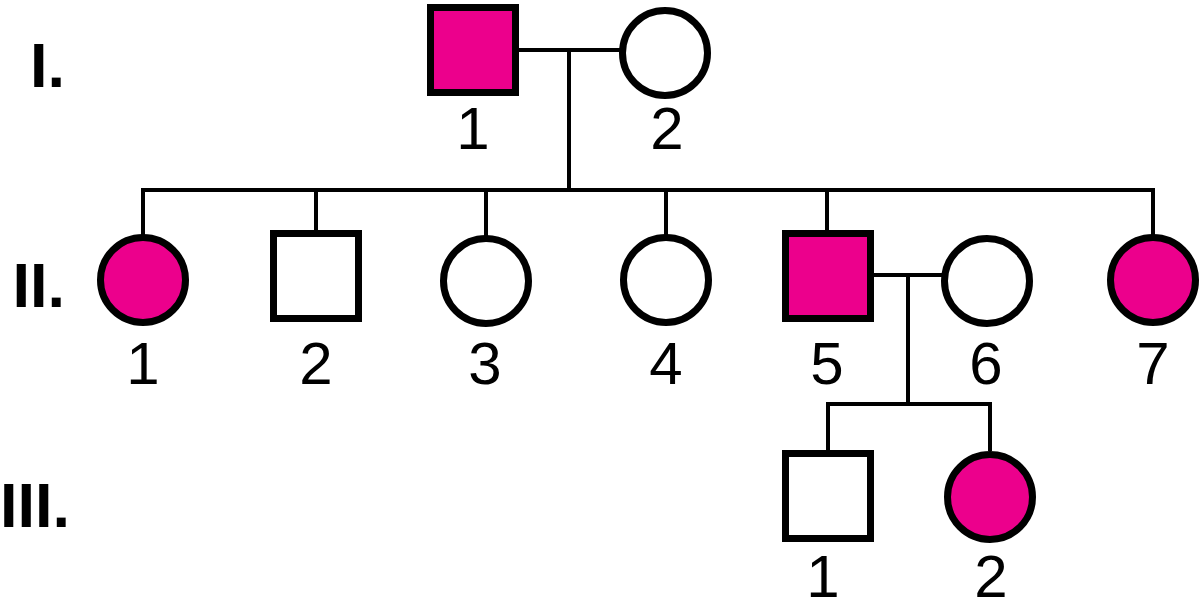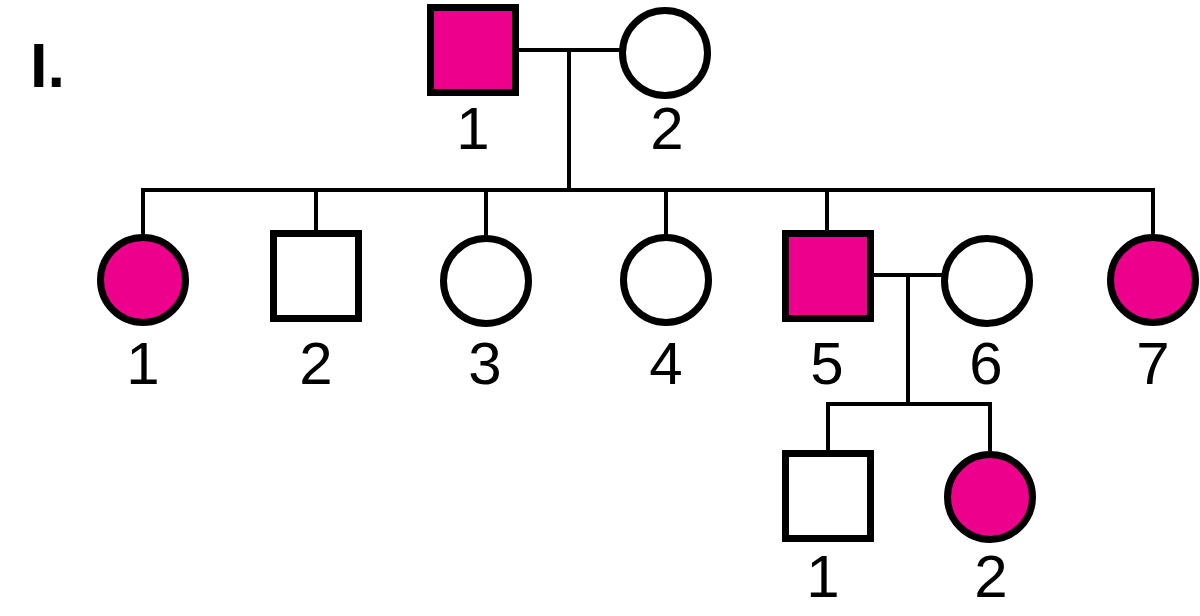--- a/index.html
+++ b/index.html
@@ -48,20 +48,22 @@
     color: #000;
     white-space: nowrap;
   }
 </style>
 </head>
 <body>
 
 <div class="canvas">
 
   <div class="gen-label" style="top:34px;">I.</div>
+  <div class="gen-label" style="top:254px;">II.</div>
+  <div class="gen-label" style="top:474px;">III.</div>
 
   <div class="line" style="left: 517px; top: 48px; width: 104px; height: 4px; background: rgb(0, 0, 0);"></div>
   <div class="line" style="left: 567px; top: 48px; width: 4px; height: 144px; background: rgb(0, 0, 0);"></div>
   <div class="line" style="left: 141px; top: 188px; width: 1014px; height: 4px; background: rgb(0, 0, 0);"></div>
   <div class="line" style="left: 141px; top: 188px; width: 4px; height: 48px; background: rgb(0, 0, 0);"></div>
   <div class="line" style="left: 314px; top: 188px; width: 4px; height: 44px; background: rgb(0, 0, 0);"></div>
   <div class="line" style="left: 484px; top: 188px; width: 4px; height: 48px; background: rgb(0, 0, 0);"></div>
   <div class="line" style="left: 664px; top: 188px; width: 4px; height: 48px; background: rgb(0, 0, 0);"></div>
   <div class="line" style="left: 825px; top: 188px; width: 4px; height: 44px; background: rgb(0, 0, 0);"></div>
   <div class="line" style="left: 1151px; top: 188px; width: 4px; height: 48px; background: rgb(0, 0, 0);"></div>

